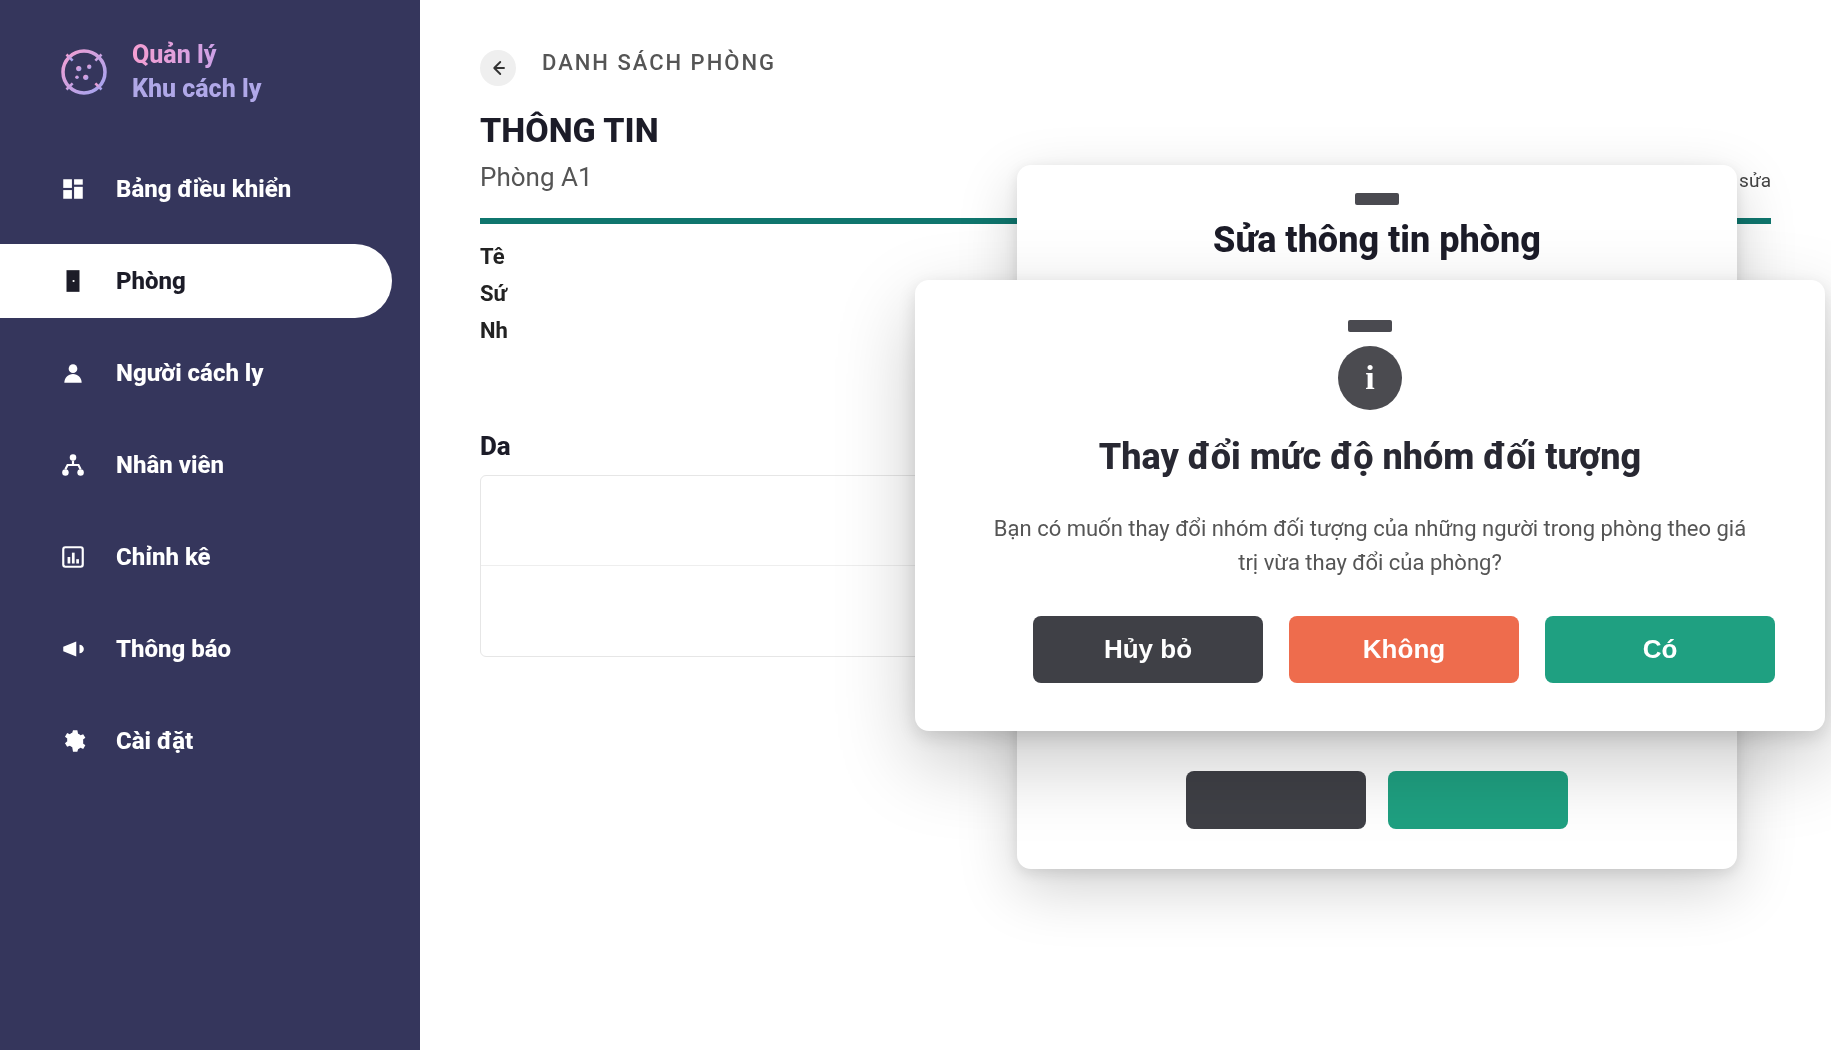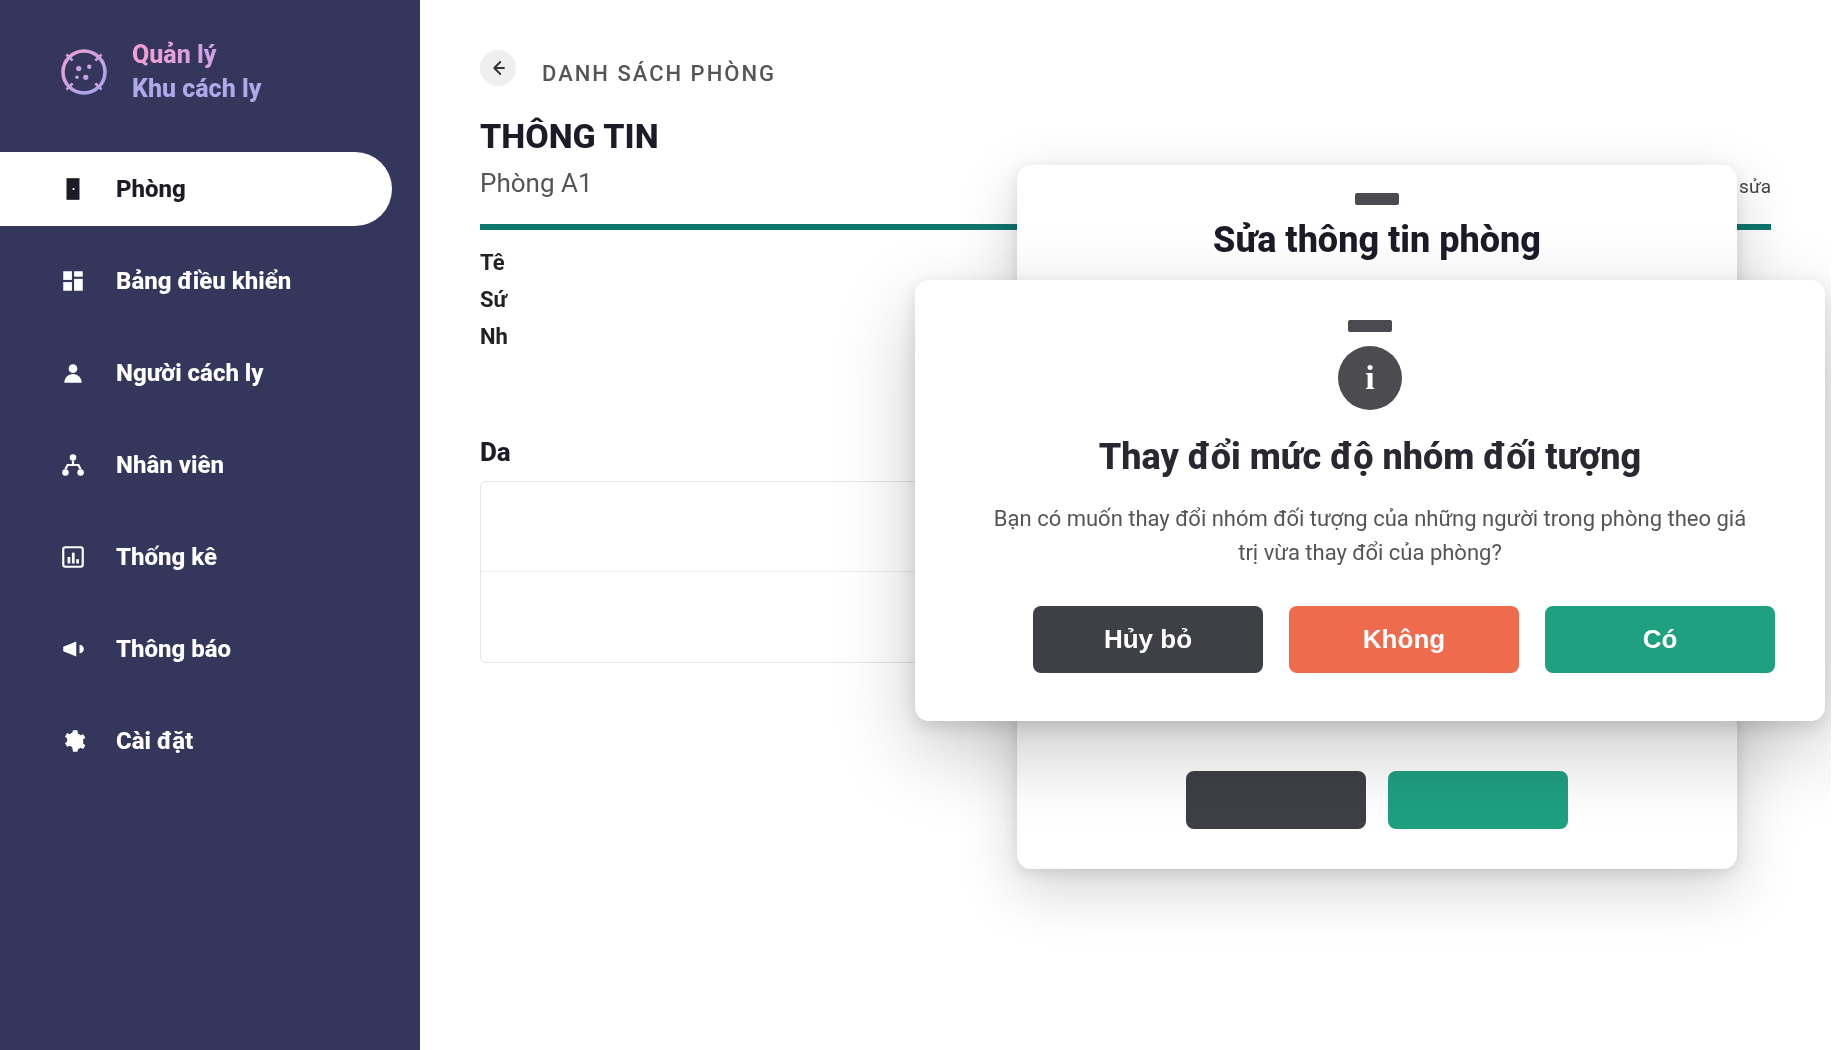--- a/index.html
+++ b/index.html
@@ -17,21 +17,21 @@
   .nav { display:flex; flex-direction:column; gap:18px; margin-top:6px; }
   .nav-item { display:flex; align-items:center; gap:28px; padding: 22px 30px 22px 58px; font-size:24px; font-weight:800; color:#fff; cursor:pointer; border-top-right-radius:40px; border-bottom-right-radius:40px; margin-right:28px; }
   .nav-item.active { background:#fff; color:#1c1c28; }
   .nav-item .nav-icon { width:30px; height:30px; display:flex; align-items:center; justify-content:center; flex-shrink:0; }
   .nav-item svg { width:26px; height:26px; }
   .nav-item.active svg { fill:#1c1c28; }
   .nav-item svg { fill:#fff; }
 
   
   .main { flex:1; padding: 50px 60px 0 60px; position:relative; overflow:hidden; }
-  .breadcrumb { display:flex; align-items:flex-end; gap:26px; margin-bottom:30px; }
+  .breadcrumb { display:flex; align-items:flex-start; gap:26px; margin-bottom:24px; }
   .back-btn { width:36px; height:36px; border-radius:50%; background:#efefef; display:flex; align-items:center; justify-content:center; cursor:pointer; }
   .back-btn svg { width:18px; height:18px; fill:#333; }
   .breadcrumb-title { font-size:22px; letter-spacing:2px; color:#555; font-weight:500; }
 
   .info-header { display:flex; align-items:flex-end; justify-content:space-between; border-bottom:6px solid #0f766e; padding-bottom:26px; margin-bottom:20px; }
   .info-title-wrap h1 { font-size:34px; font-weight:800; color:#1c1c28; }
   .info-title-wrap .subtitle { font-size:26px; color:#555; font-weight:400; margin-top:12px; }
   .info-actions { display:flex; align-items:center; gap:60px; color:#444; font-size:19px; }
   .info-action { display:flex; align-items:center; gap:14px; cursor:pointer; }
   .info-action svg { width:22px; height:22px; fill:none; stroke:#333; stroke-width:1.6; }
@@ -55,21 +55,21 @@
   .modal-behind { position:absolute; left:597px; top:165px; width:720px; background:#fff; border-radius:14px; box-shadow:0 20px 60px rgba(0,0,0,0.18), 0 4px 14px rgba(0,0,0,0.10); padding:28px 40px 40px 40px; }
   .modal-handle { width:44px; height:12px; background:#4a4a50; border-radius:2px; margin:0 auto 14px auto; }
   .modal-behind h2 { text-align:center; font-size:36px; font-weight:800; color:#1c1c28; }
   .modal-footer-behind { display:flex; gap:22px; justify-content:center; margin-top:510px; }
   .btn-dark { background:#3f4046; color:#fff; border:none; border-radius:8px; font-size:22px; font-weight:700; padding:16px 40px; min-width:180px; cursor:pointer; }
   .btn-teal { background:#1fa081; color:#fff; border:none; border-radius:8px; font-size:22px; font-weight:700; padding:16px 40px; min-width:180px; cursor:pointer; }
 
   
   .modal-front { position:absolute; left:495px; top:280px; width:910px; background:#fff; border-radius:14px; box-shadow:0 30px 80px rgba(0,0,0,0.22), 0 6px 18px rgba(0,0,0,0.12); padding:40px 50px 48px 50px; text-align:center; }
   .info-icon { width:64px; height:64px; border-radius:50%; background:#4b4b50; color:#fff; display:flex; align-items:center; justify-content:center; font-size:34px; font-weight:700; font-family:Georgia, serif; margin:0 auto 26px auto; }
-  .modal-front h2 { font-size:36px; font-weight:800; color:#282832; margin-bottom:24px; }
+  .modal-front h2 { font-size:36px; font-weight:800; color:#282832; margin-bottom:34px; }
   .modal-front p { font-size:22px; color:#555; line-height:1.55; max-width:760px; margin:12px auto 36px auto; }
   .modal-front .btn-row { display:flex; gap:26px; justify-content:flex-end; }
   .btn-gray { background:#3f4046; color:#fff; border:none; border-radius:8px; font-size:26px; font-weight:700; padding:18px 10px; width:230px; cursor:pointer; }
   .btn-orange { background:#ee6c4d; color:#fff; border:none; border-radius:8px; font-size:26px; font-weight:700; padding:18px 10px; width:230px; cursor:pointer; }
   .btn-green { background:#1fa081; color:#fff; border:none; border-radius:8px; font-size:26px; font-weight:700; padding:18px 10px; width:230px; cursor:pointer; }
 </style>
 </head>
 <body>
 
 <div class="app">
@@ -101,45 +101,45 @@
             <circle cx="24" cy="38" r="2" fill="url(#g1)"></circle>
         </svg>
       </span>
       <span class="brand-text">
         <span class="brand-line1">Quản lý</span>
         <span class="brand-line2">Khu cách ly</span>
       </span>
     </div>
 
     <nav class="nav">
+      <div class="nav-item">
+        <span class="nav-icon">
+          <svg viewBox="0 0 24 24">
+              <rect x="3" y="3" width="8" height="8"></rect>
+              <rect x="13" y="3" width="8" height="5"></rect>
+              <rect x="13" y="10" width="8" height="11"></rect>
+              <rect x="3" y="13" width="8" height="8"></rect>
+            </svg>
+        </span>
+        <span>Bảng điều khiển</span>
+      </div>
       <div class="nav-item active">
         <span class="nav-icon">
           <svg viewBox="0 0 24 24">
               <path d="M6 2h12v20H6z"></path>
               <path d="M14 2l-6 2v16l6 2z" fill="#fff" opacity="0"></path>
               <rect x="8" y="3" width="6" height="18" fill="#1c1c28"></rect>
               <circle cx="12.5" cy="12" r="1" fill="#fff"></circle>
             </svg>
         </span>
         <span>Phòng</span>
       </div>
       <div class="nav-item">
         <span class="nav-icon">
           <svg viewBox="0 0 24 24">
-              <rect x="3" y="3" width="8" height="8"></rect>
-              <rect x="13" y="3" width="8" height="5"></rect>
-              <rect x="13" y="10" width="8" height="11"></rect>
-              <rect x="3" y="13" width="8" height="8"></rect>
-            </svg>
-        </span>
-        <span>Bảng điều khiển</span>
-      </div>
-      <div class="nav-item">
-        <span class="nav-icon">
-          <svg viewBox="0 0 24 24">
               <circle cx="12" cy="8" r="4"></circle>
               <path d="M4 21c0-4.4 3.6-8 8-8s8 3.6 8 8z"></path>
             </svg>
         </span>
         <span>Người cách ly</span>
       </div>
       <div class="nav-item">
         <span class="nav-icon">
           <svg viewBox="0 0 24 24">
               <circle cx="12" cy="5" r="3"></circle>
@@ -152,21 +152,21 @@
       </div>
       <div class="nav-item">
         <span class="nav-icon">
           <svg viewBox="0 0 24 24">
               <rect x="3" y="3" width="18" height="18" rx="2" fill="none" stroke="#fff" stroke-width="2"></rect>
               <rect x="7" y="12" width="2.5" height="6"></rect>
               <rect x="11" y="8" width="2.5" height="10"></rect>
               <rect x="15" y="14" width="2.5" height="4"></rect>
             </svg>
         </span>
-        <span>Thống kê</span>
+        <span>Chỉnh kê</span>
       </div>
       <div class="nav-item">
         <span class="nav-icon">
           <svg viewBox="0 0 24 24">
               <path d="M3 10v4l12 5V5L3 10z"></path>
               <path d="M18 8a4 4 0 010 8z"></path>
             </svg>
         </span>
         <span>Thông báo</span>
       </div>

